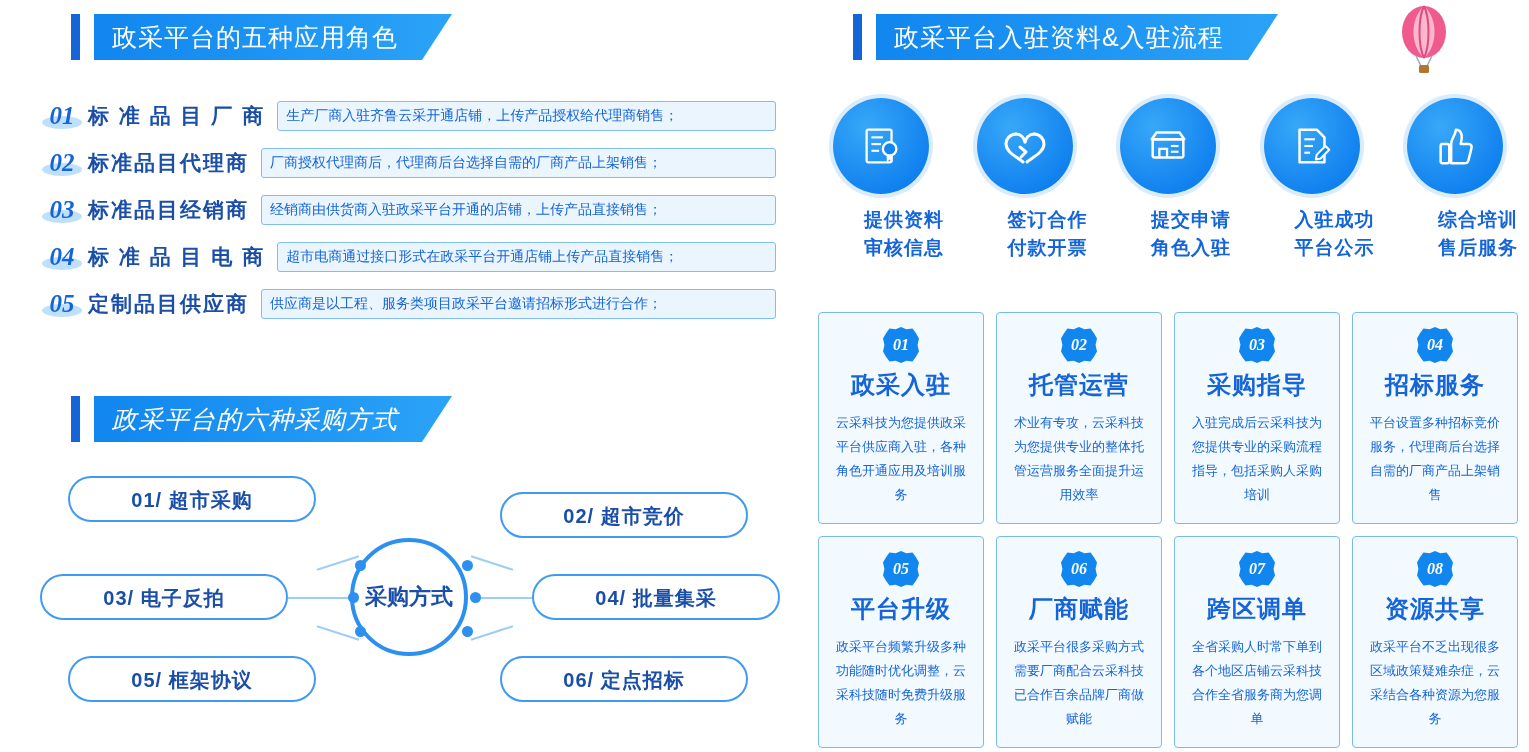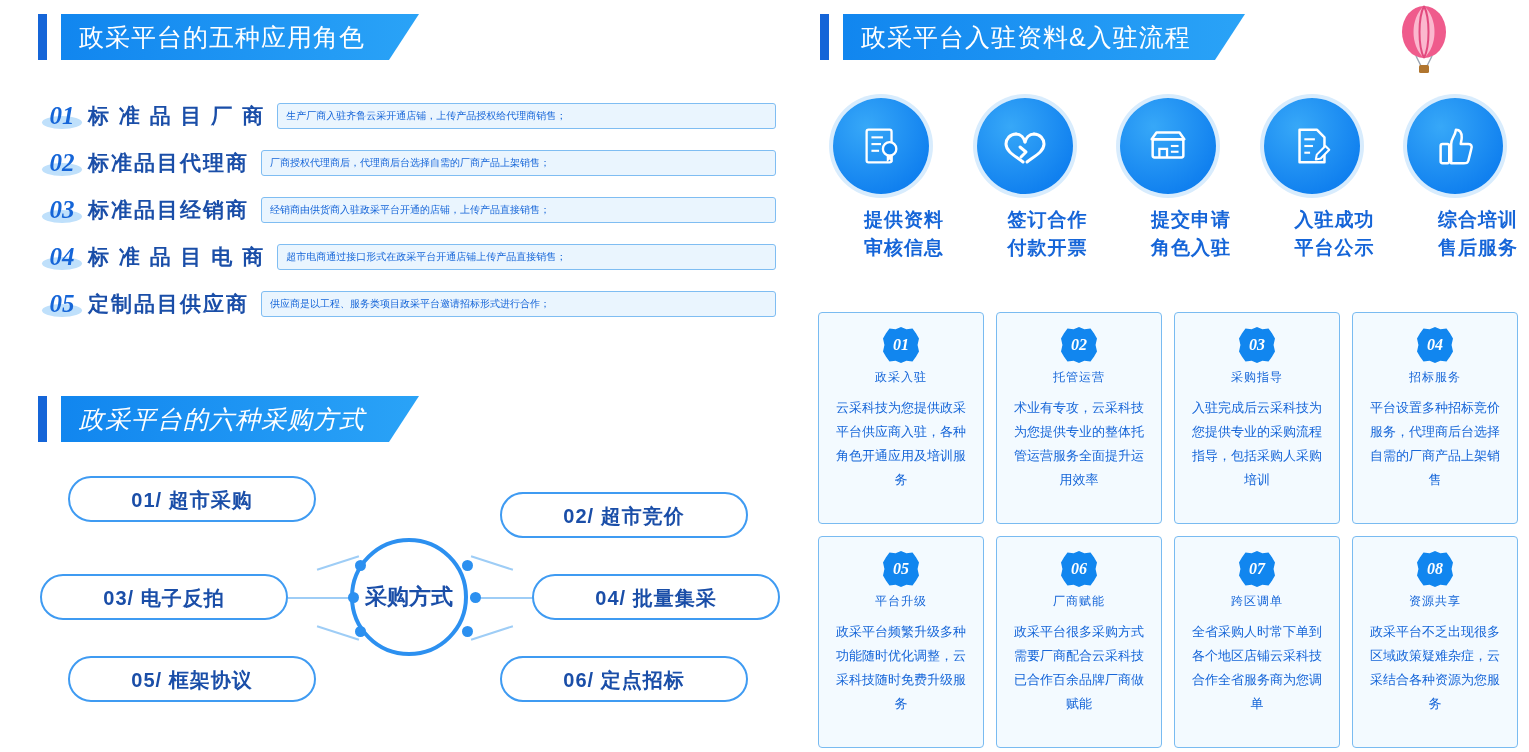--- a/index.html
+++ b/index.html
@@ -20,20 +20,21 @@
     width: 1529px;
     height: 752px;
   }
 
   
   .sec-head {
     position: absolute;
     display: flex;
     align-items: stretch;
     height: 46px;
+    margin-left: 33px;
   }
   .sec-head .bar {
     width: 9px;
     background: #1565d8;
     margin-right: 14px;
   }
   .sec-head .title-band {
     position: relative;
     background: #1b8df0;
     background: linear-gradient(90deg, #1186ef 0%, #2aa3f7 100%);
@@ -96,21 +97,21 @@
     letter-spacing: 2px;
     white-space: nowrap;
     margin-right: 12px;
   }
   .role-desc {
     flex: 1;
     border: 1px solid #7fbdf2;
     border-radius: 3px;
     background: #eaf5fe;
     color: #1565d8;
-    font-size: 10px;
+    font-size: 14px;
     padding: 5px 8px;
     white-space: nowrap;
     box-sizing: border-box;
   }
 
   
   #methods-head { left: 38px; top: 396px; font-style: italic; }
 
   .methods {
     position: absolute;
@@ -248,22 +249,22 @@
     font-style: italic;
     display: flex;
     align-items: center;
     justify-content: center;
     clip-path: polygon(50% 0%, 65% 6%, 82% 4%, 92% 18%, 100% 32%, 96% 50%,
                        100% 68%, 92% 82%, 82% 96%, 65% 94%, 50% 100%,
                        35% 94%, 18% 96%, 8% 82%, 0% 68%, 4% 50%,
                        0% 32%, 8% 18%, 18% 4%, 35% 6%);
   }
   .card-title {
-    font-size: 12px;
-    font-weight: normal;
+    font-size: 24px;
+    font-weight: bold;
     color: #1565d8;
     letter-spacing: 1px;
     margin-bottom: 10px;
     white-space: nowrap;
   }
   .card-body {
     font-size: 13px;
     line-height: 1.85;
     color: #1565d8;
   }

